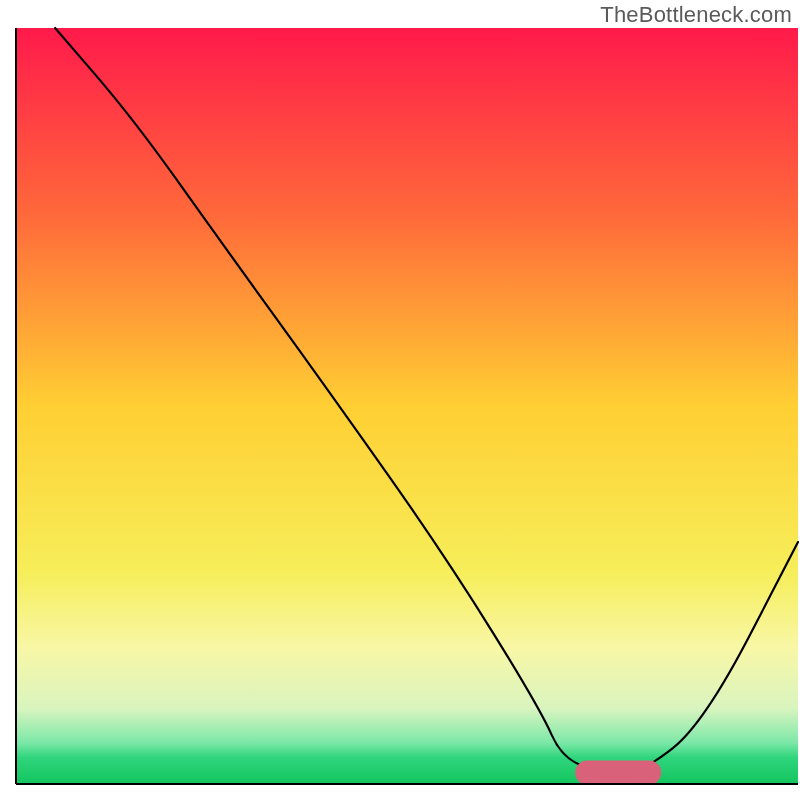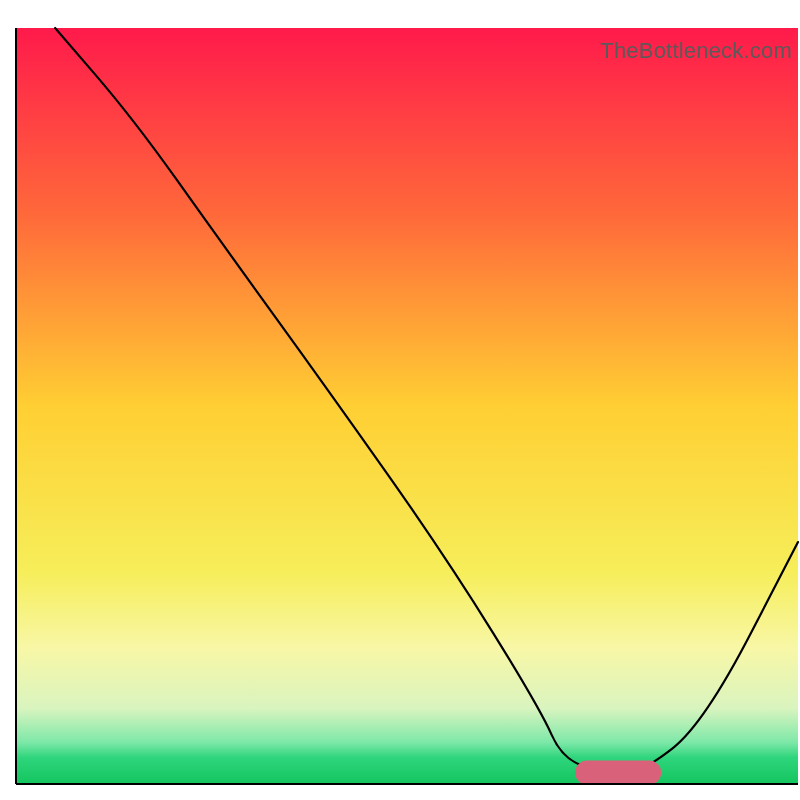--- a/index.html
+++ b/index.html
@@ -18,21 +18,20 @@
   }
   .watermark {
     position: absolute;
     top: 2px;
     right: 8px;
     font-size: 22px;
     font-weight: 500;
     color: #5a5a5a;
     letter-spacing: 0.2px;
     z-index: 5;
-    margin-top: 36px;
   }
   svg.plot {
     position: absolute;
     left: 0;
     top: 0;
   }
 </style>
 </head>
 <body>
 

